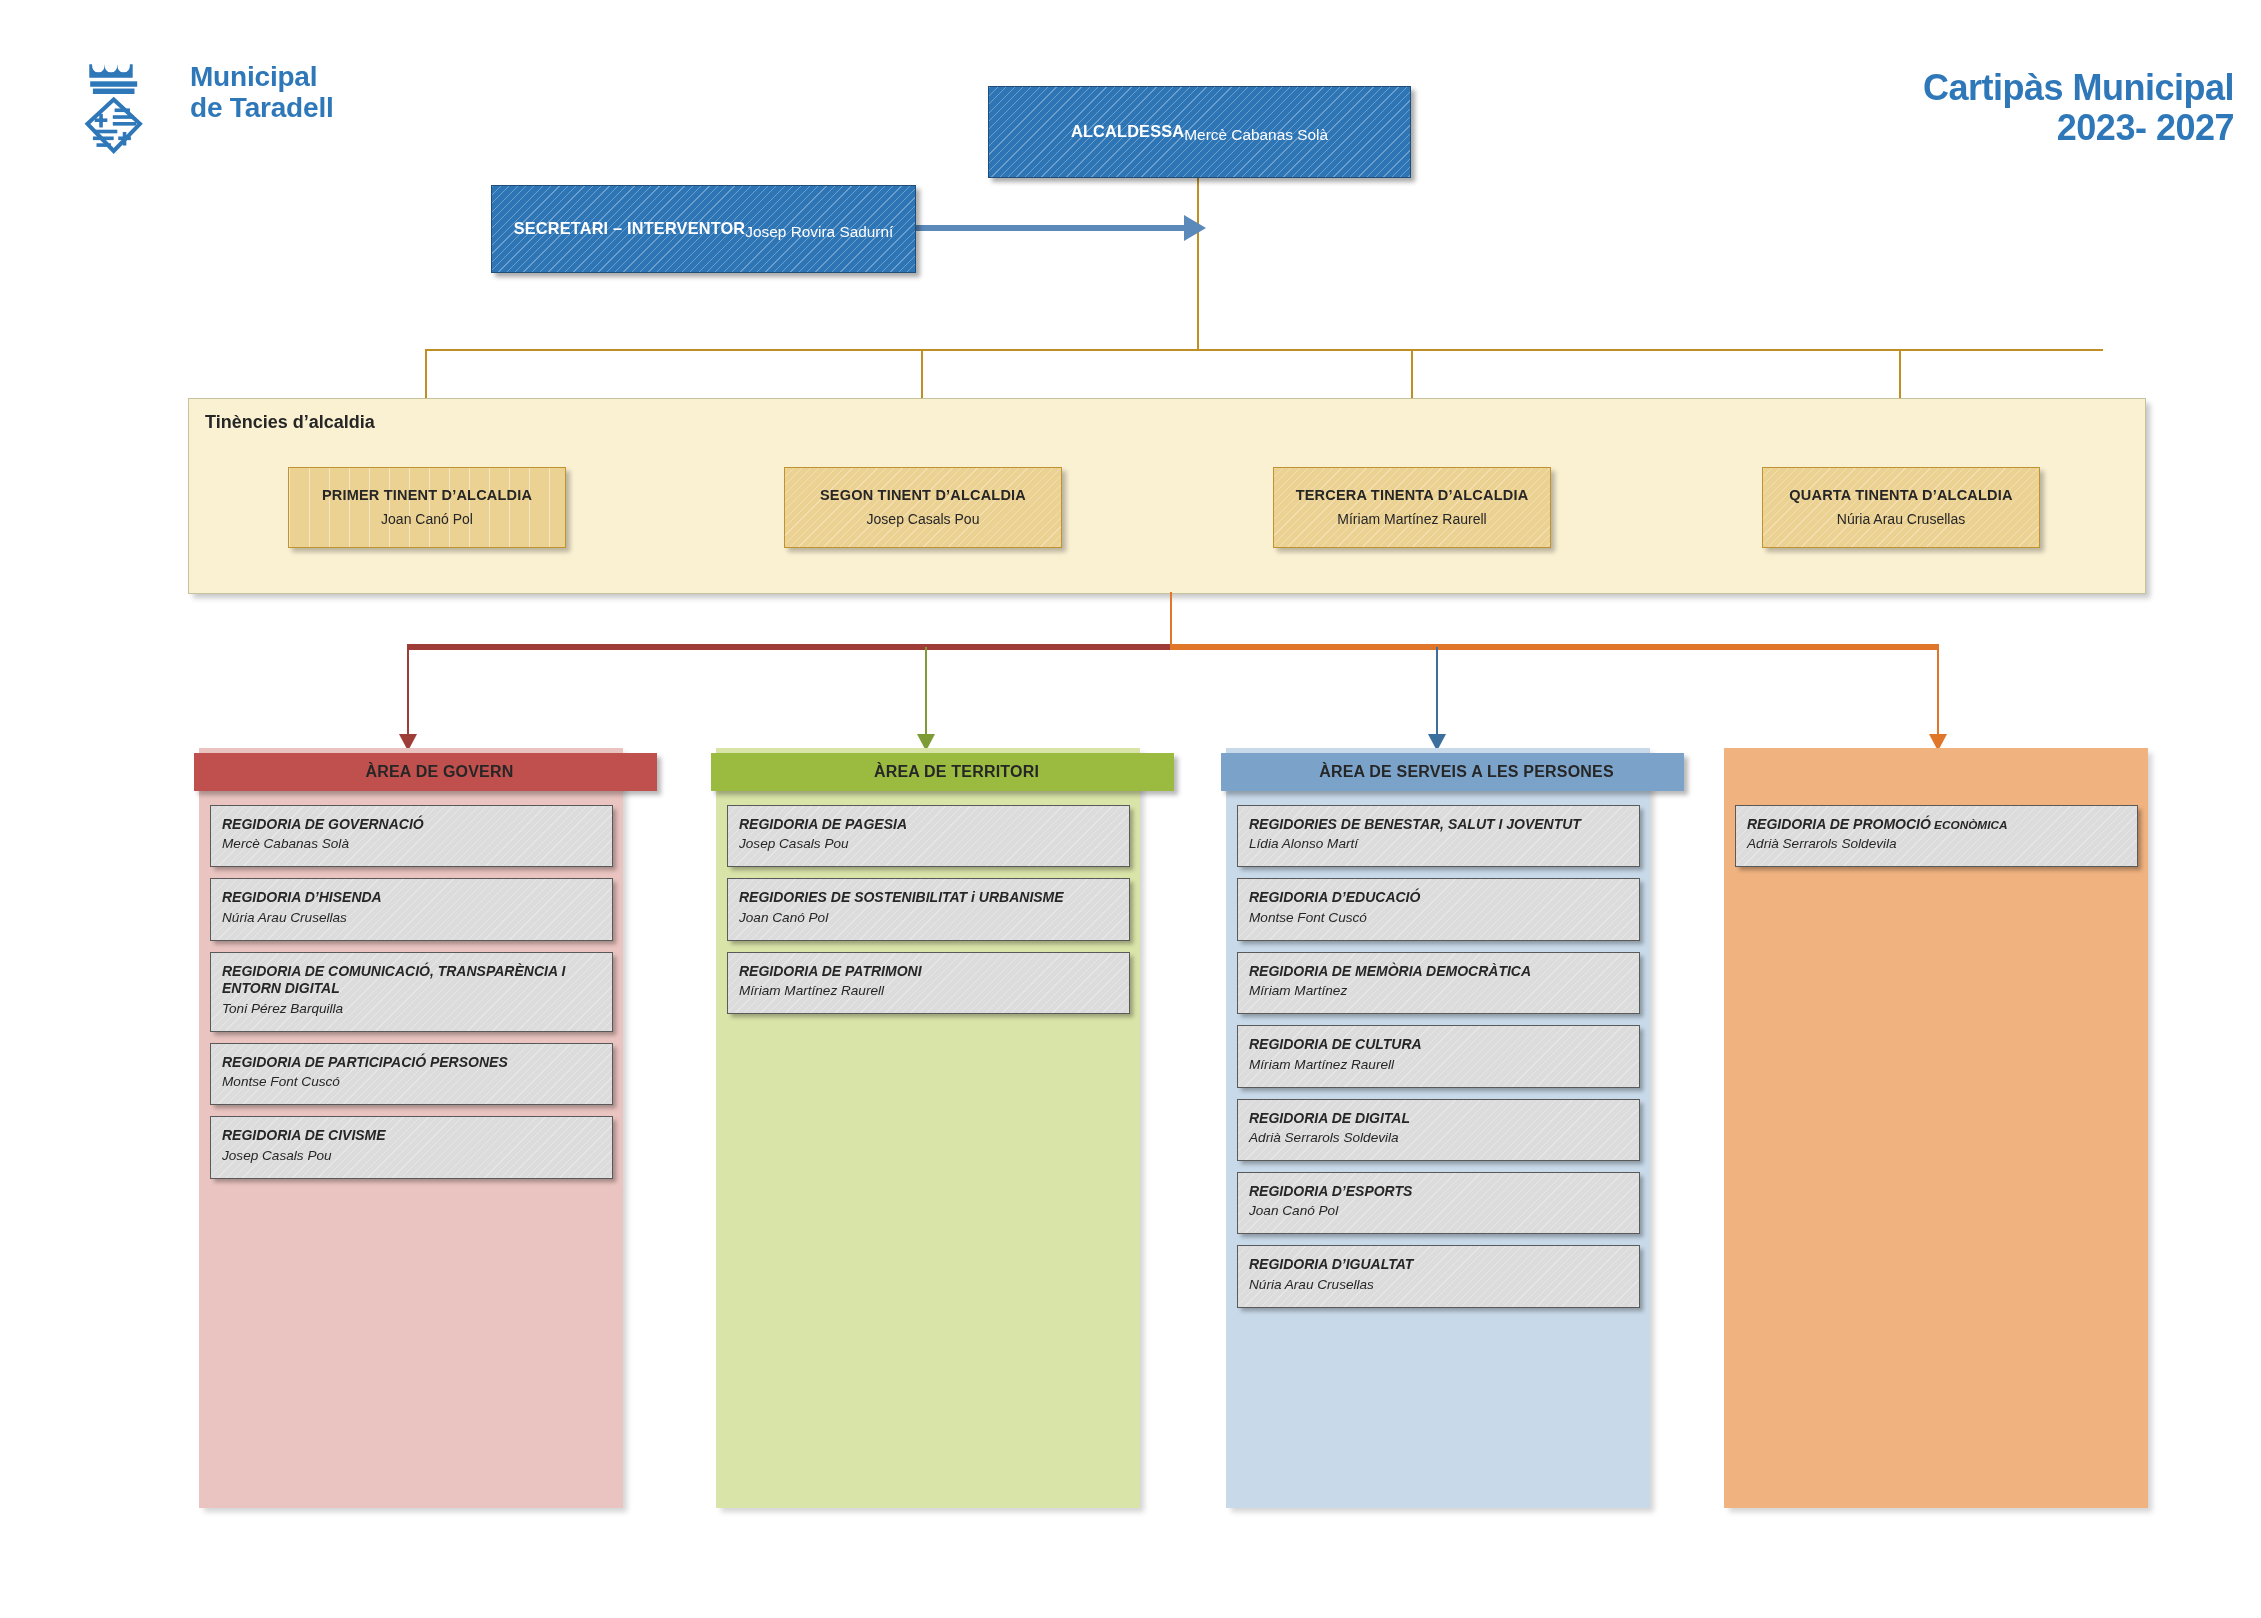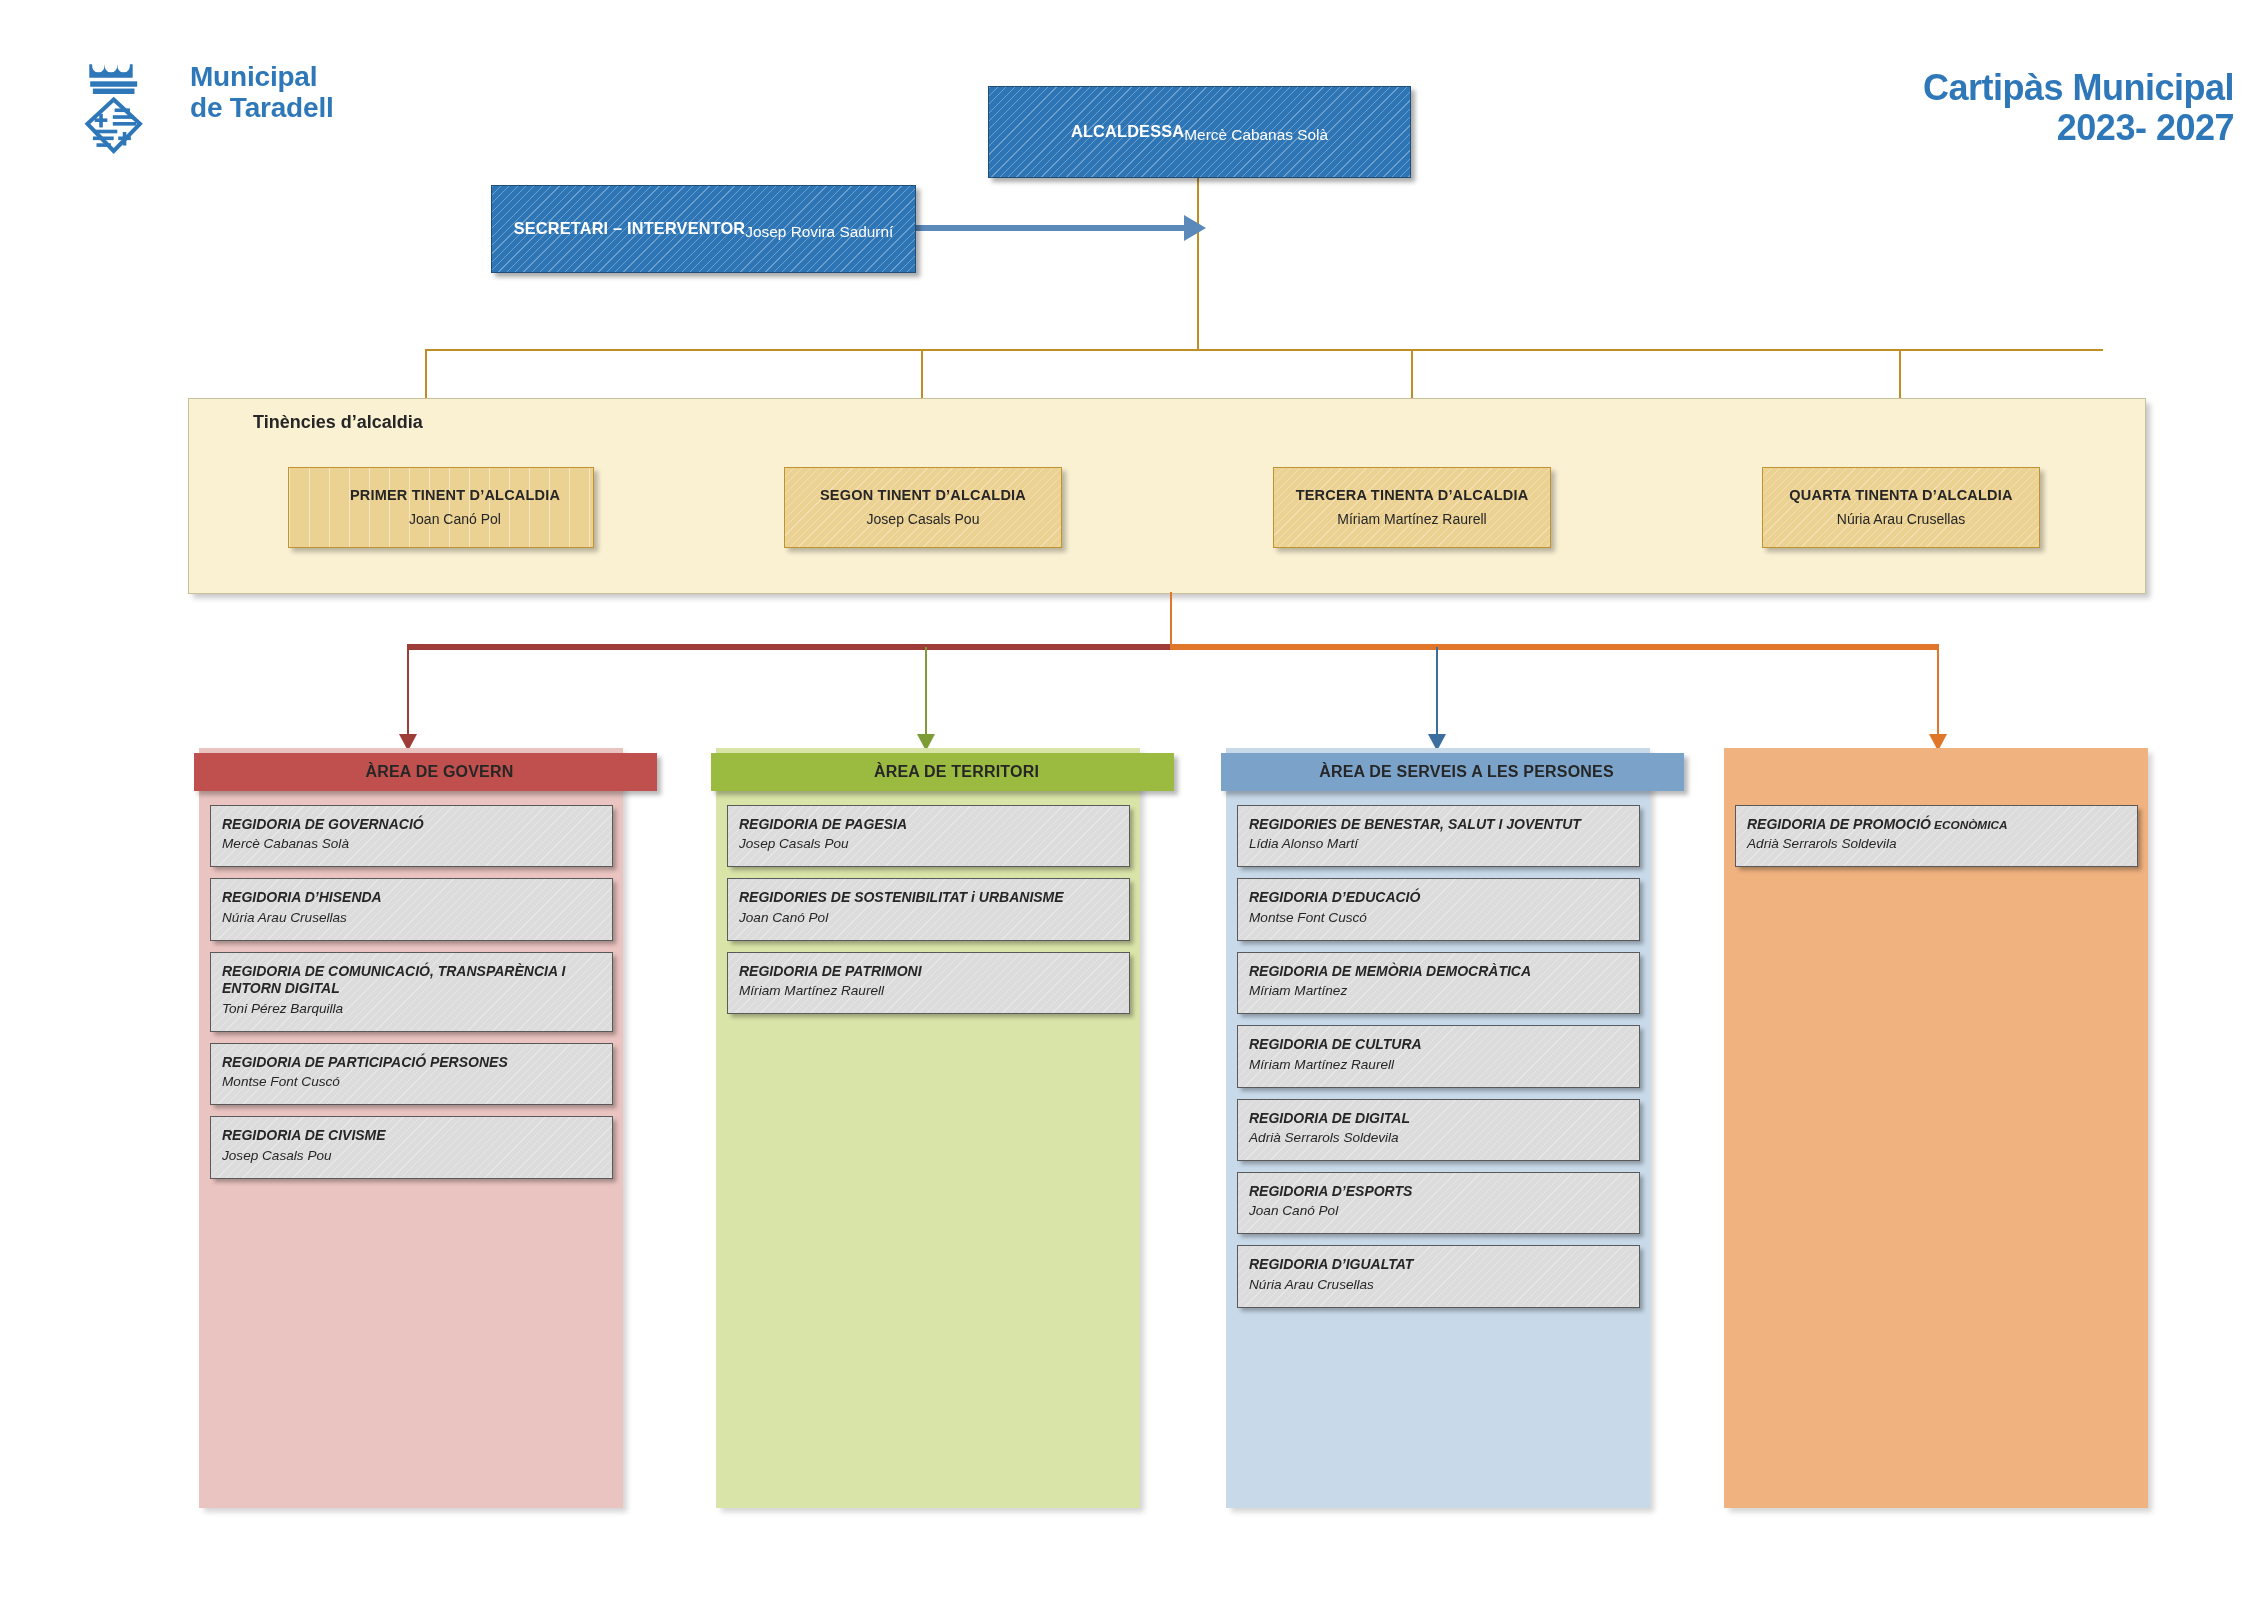--- a/index.html
+++ b/index.html
@@ -39,29 +39,29 @@
   
   #sec-arrow-line{left:914px;top:225px;width:280px;height:6.3px;background:#5b89ba;}
   #sec-arrow-head{left:1184px;top:215px;width:0;height:0;
                   border-top:13px solid transparent;border-bottom:13px solid transparent;
                   border-left:22px solid #5b89ba;}
 
   
   #tinencies-panel{left:188px;top:398px;width:1956px;height:194px;
                    background:#faf1d3;border:1.4px solid #c6c39c;
                    box-shadow:4.5px 4.5px 5.4px rgba(0,0,0,.22);}
-  #tinencies-label{position:absolute;left:16px;top:12.7px;font-size:18px;font-weight:700;color:#262626;margin-left:48px;}
+  #tinencies-label{position:absolute;left:16px;top:12.7px;font-size:18px;font-weight:700;color:#262626;}
   .tinent-box{position:absolute;top:68px;height:79px;background:#ecd292;
               border:1.4px solid #bf9330;box-shadow:4.1px 4.1px 4.5px rgba(0,0,0,.25);
               display:flex;flex-direction:column;align-items:center;justify-content:center;
               text-align:center;color:#262626;}
   .tinent-box .tb-title{font-size:14.5px;font-weight:700;letter-spacing:0.2px;line-height:1.2;}
   .tinent-box .tb-name{font-size:14px;font-weight:400;margin-top:6.3px;line-height:1.2;}
   .tinent-box.striped{background-image:repeating-linear-gradient(90deg,
-        rgba(255,255,255,.45) 0 0.9px, rgba(255,255,255,0) 0.9px 20px);padding-left:28px;}
+        rgba(255,255,255,.45) 0 0.9px, rgba(255,255,255,0) 0.9px 20px);}
 
   
   .area-col{position:absolute;top:748px;}
   .area-body{position:absolute;left:5.4px;top:0;width:calc(100% - 11px);
              box-shadow:4.5px 4.5px 5.4px rgba(0,0,0,.17);}
   .area-header{position:absolute;left:0;top:4.5px;width:100%;height:38px;
                display:flex;align-items:center;justify-content:center;
                box-shadow:4.1px 4.1px 4.5px rgba(0,0,0,.28);padding-left:28px;}
   .area-header span{font-size:16px;font-weight:700;letter-spacing:0.2px;color:#262626;}
   .area-items{position:absolute;left:0;top:57px;width:100%;font-style:italic;}

